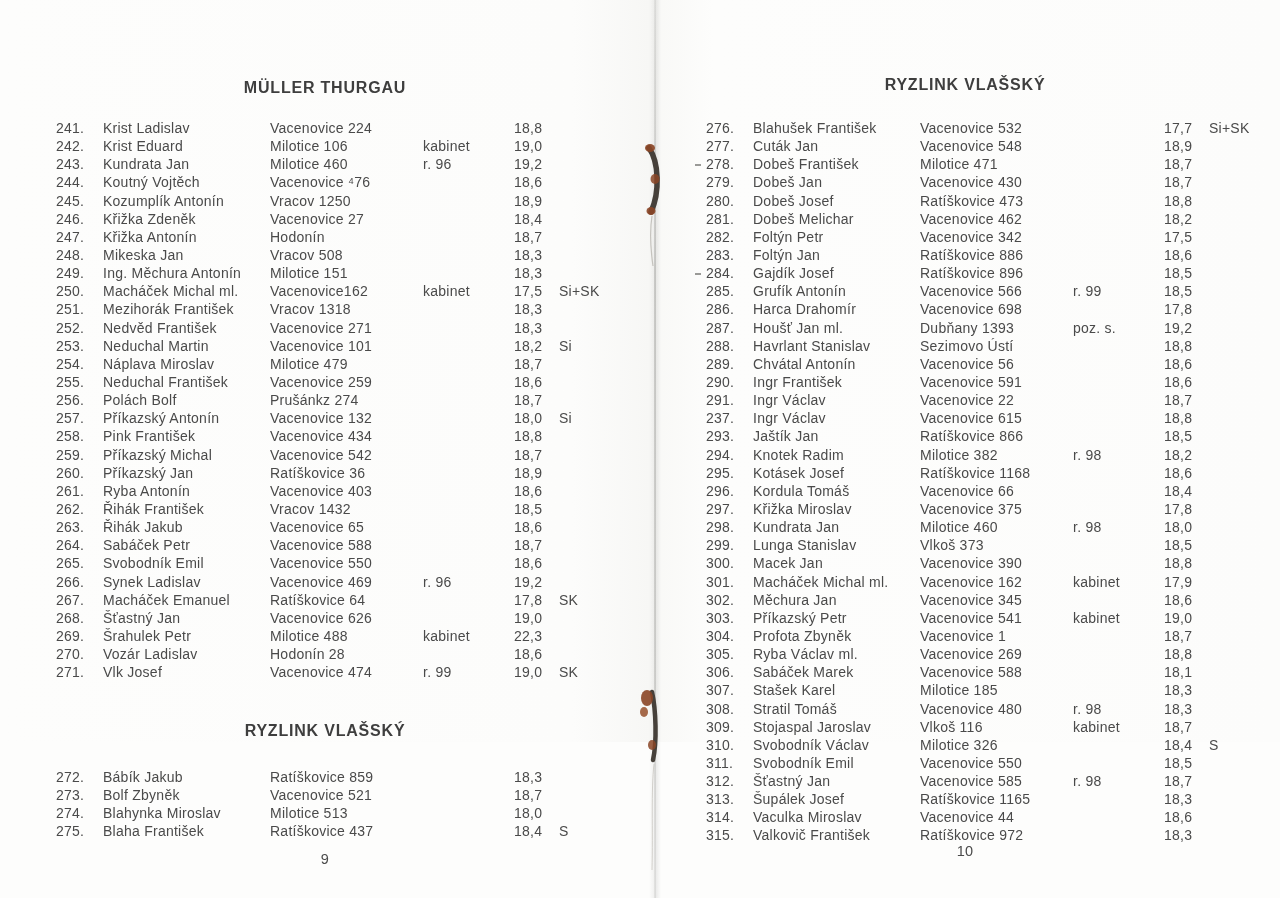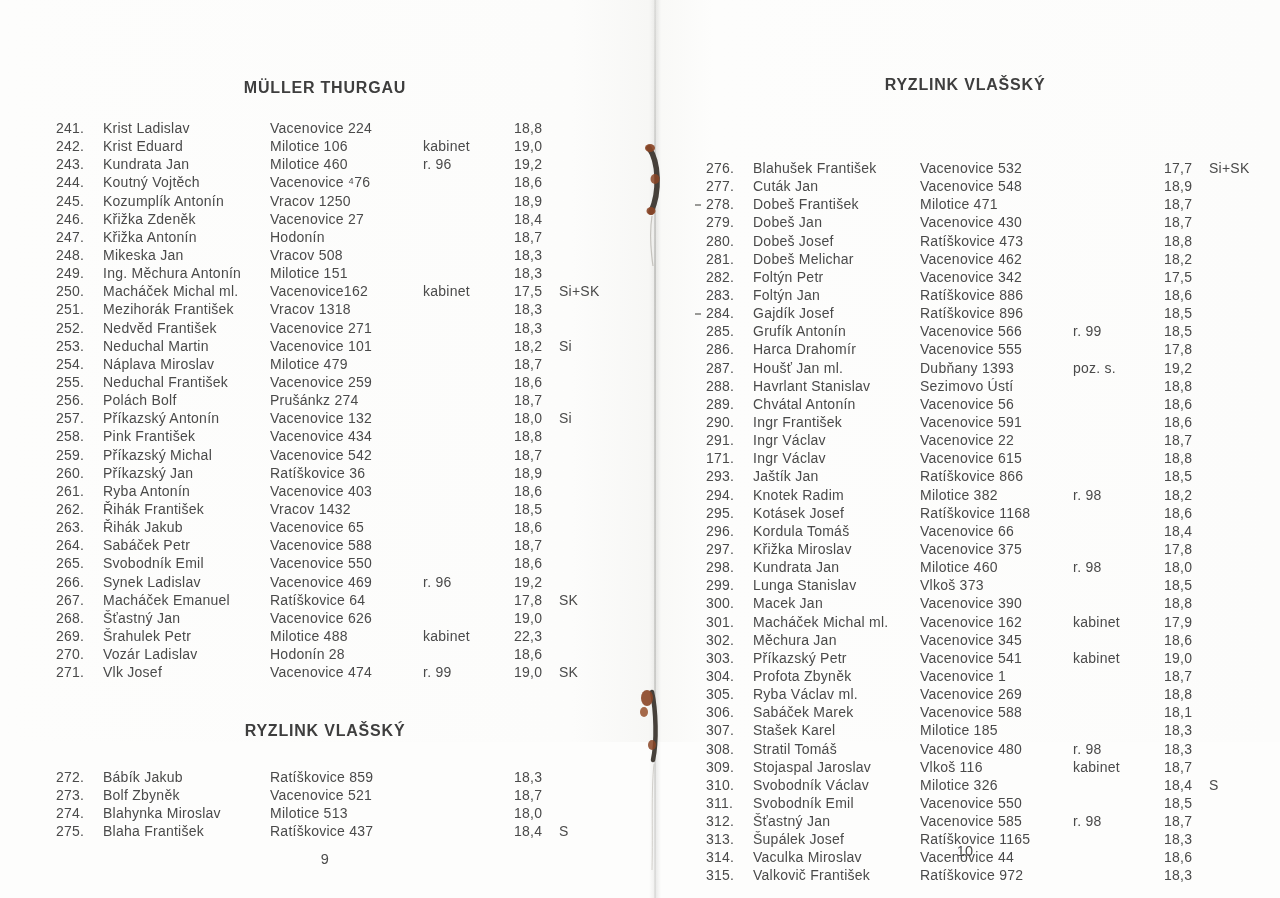--- a/index.html
+++ b/index.html
@@ -27,21 +27,21 @@
     letter-spacing:0.8px;
     color:#3e3e3e;
   }
   .section-rows { position:absolute; left:0; right:0; }
 
   .page-left  .section.sec-0 { top:79px; }
   .page-left  .section.sec-0 .section-rows { top:40px; }
   .page-left  .section.sec-1 { top:722px; }
   .page-left  .section.sec-1 .section-rows { top:46px; }
   .page-right .section.sec-0 { top:76px; }
-  .page-right .section.sec-0 .section-rows { top:43px;margin-top:40px; }
+  .page-right .section.sec-0 .section-rows { top:43px; }
 
   
   .row { position:relative; height:18.15px; }
   .row span {
     position:absolute; top:0;
     line-height:18.15px;
     font-size:14px;
     letter-spacing:0.25px;
     white-space:nowrap;
     color:#4a4a4a;
@@ -557,21 +557,21 @@
     <span class="c-addr">Vacenovice 566</span>
     <span class="c-note">r. 99</span>
     <span class="c-score">18,5</span>
     <span class="c-award"></span>
   </div>
 
   <div class="row">
     <span class="c-mark"></span>
     <span class="c-num">286.</span>
     <span class="c-name">Harca Drahomír</span>
-    <span class="c-addr">Vacenovice 555</span>
+    <span class="c-addr">Vacenovice 698</span>
     <span class="c-note"></span>
     <span class="c-score">17,8</span>
     <span class="c-award"></span>
   </div>
 
   <div class="row">
     <span class="c-mark"></span>
     <span class="c-num">287.</span>
     <span class="c-name">Houšť Jan ml.</span>
     <span class="c-addr">Dubňany 1393</span>
@@ -615,21 +615,21 @@
     <span class="c-num">291.</span>
     <span class="c-name">Ingr Václav</span>
     <span class="c-addr">Vacenovice 22</span>
     <span class="c-note"></span>
     <span class="c-score">18,7</span>
     <span class="c-award"></span>
   </div>
 
   <div class="row">
     <span class="c-mark"></span>
-    <span class="c-num">171.</span>
+    <span class="c-num">237.</span>
     <span class="c-name">Ingr Václav</span>
     <span class="c-addr">Vacenovice 615</span>
     <span class="c-note"></span>
     <span class="c-score">18,8</span>
     <span class="c-award"></span>
   </div>
 
   <div class="row">
     <span class="c-mark"></span>
     <span class="c-num">293.</span>

